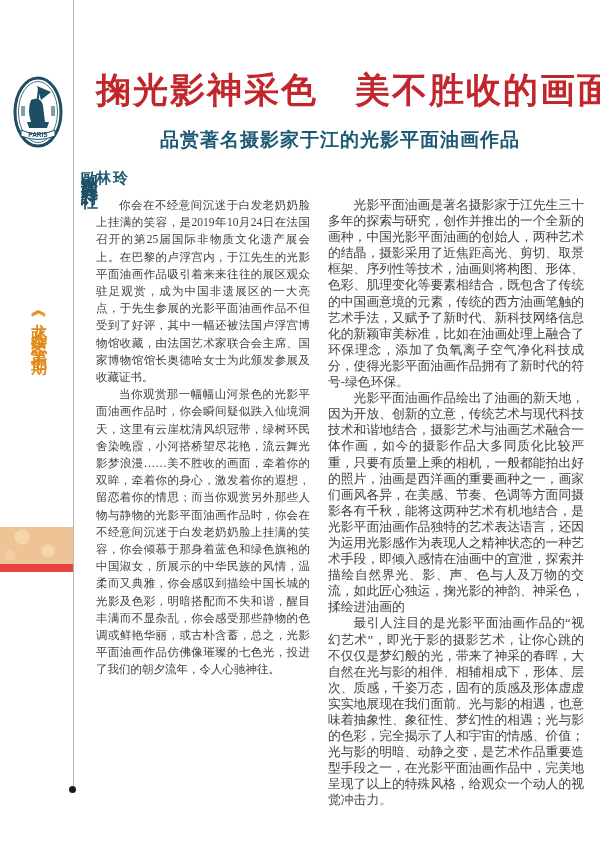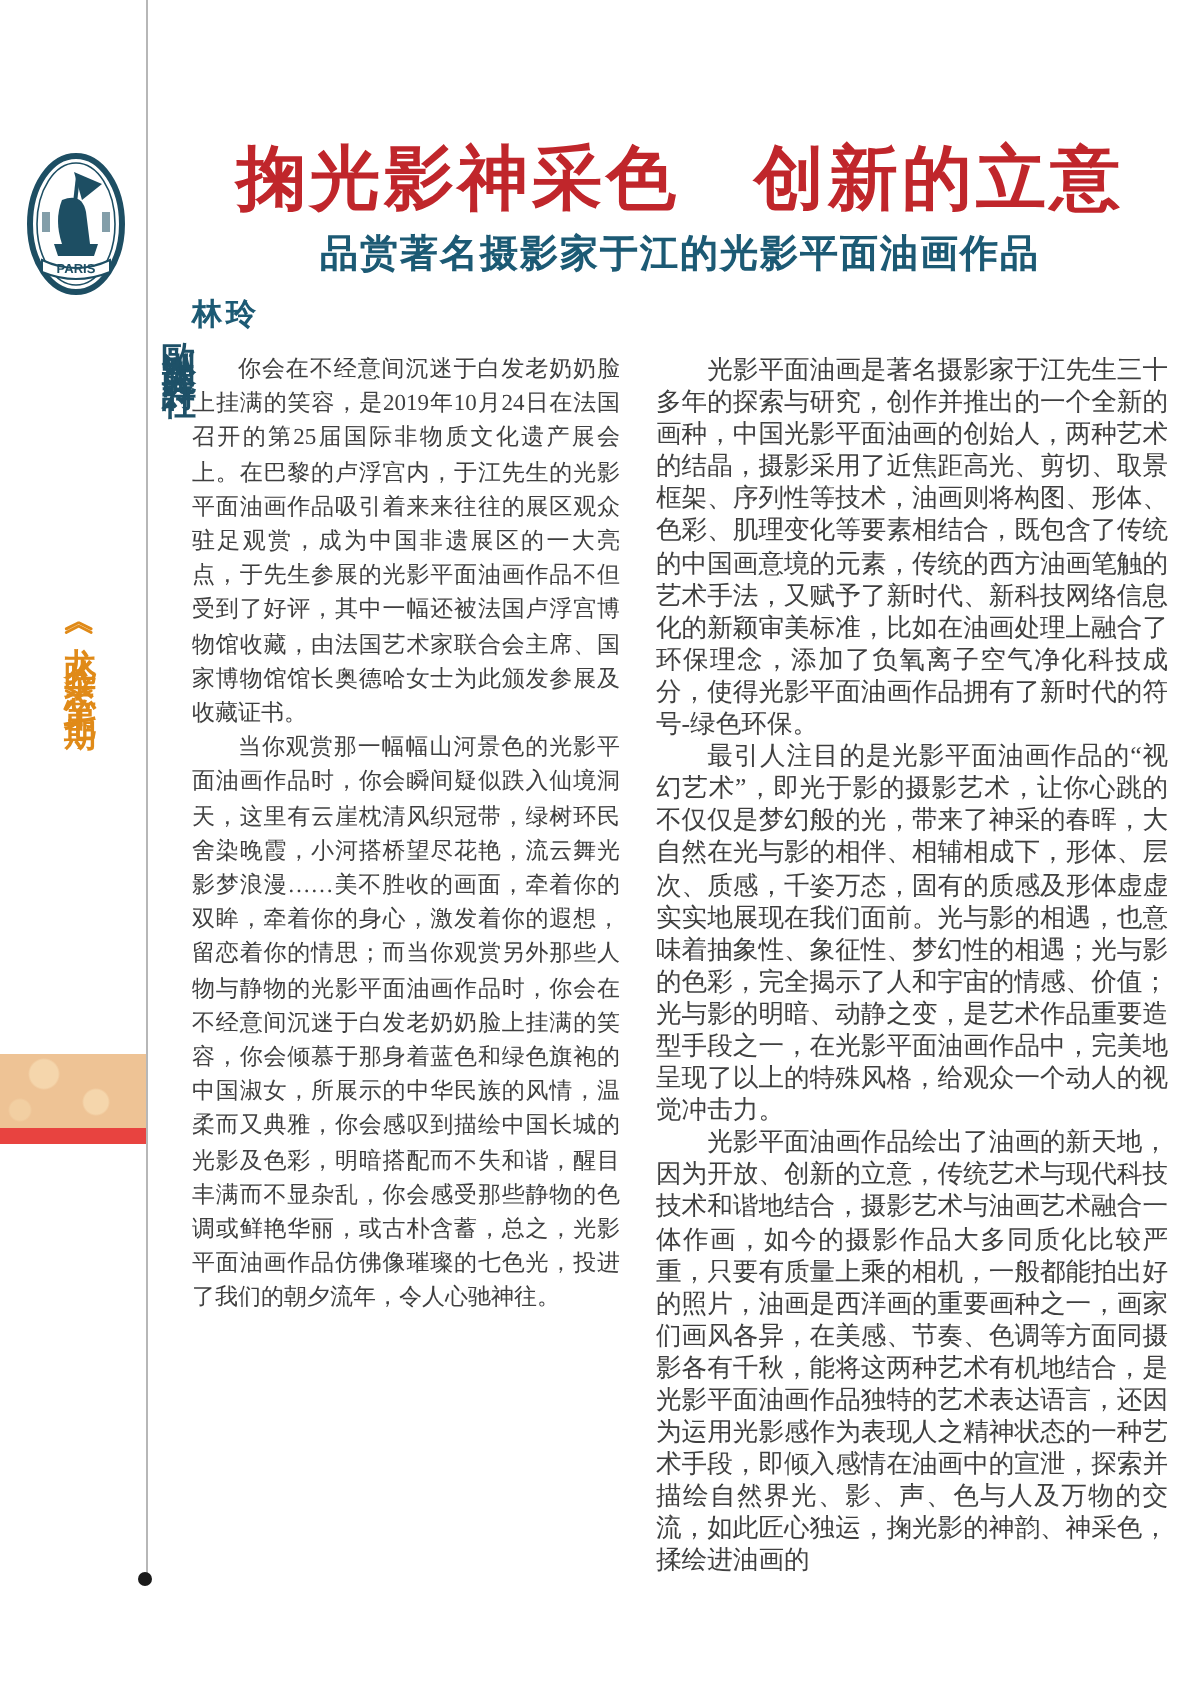--- a/index.html
+++ b/index.html
@@ -45,21 +45,21 @@
   }
   
   .content{position:absolute;left:96px;top:68px;width:488px;}
   .article-title{
     margin:0;text-align:center;color:#c0262b;
     font-size:35px;line-height:44px;font-weight:bold;letter-spacing:2px;
     font-family:"DejaVu Serif","Liberation Serif",serif;
     white-space:nowrap;
   }
   .article-subtitle{
-    margin:4px;text-align:center;color:#1c5a74;
+    margin:16px;text-align:center;color:#1c5a74;
     font-size:19px;line-height:24px;font-weight:bold;letter-spacing:1px;
   }
   .author{
     margin:8px 0 0 0;text-align:left;color:#1c5a74;
     font-size:15px;line-height:20px;font-weight:bold;letter-spacing:2px;
   }
   
   .columns{display:flex;margin-top:9px;gap:18px;color:#3f3f3f;}
   .col p{
     margin:0;text-align:justify;text-indent:2em;
@@ -89,28 +89,28 @@
 </div>
 
 <div class="v-text society">歐洲龍吟詩社</div>
 
 <div class="v-text issue">《龙吟杂志》第七期</div>
 
 <div class="decor-band"></div>
 <div class="decor-band-red"></div>
 
 <div class="content">
-  <h1 class="article-title">掬光影神采色　创新的立意</h1>
+  <h1 class="article-title">掬光影神采色　美不胜收的画面</h1>
   <h2 class="article-subtitle">品赏著名摄影家于江的光影平面油画作品</h2>
   <div class="author">林玲</div>
 
   <div class="columns">
     <div class="col col-left">
       <p>你会在不经意间沉迷于白发老奶奶脸上挂满的笑容，是2019年10月24日在法国召开的第25届国际非物质文化遗产展会上。在巴黎的卢浮宫内，于江先生的光影平面油画作品吸引着来来往往的展区观众驻足观赏，成为中国非遗展区的一大亮点，于先生参展的光影平面油画作品不但受到了好评，其中一幅还被法国卢浮宫博物馆收藏，由法国艺术家联合会主席、国家博物馆馆长奥德哈女士为此颁发参展及收藏证书。</p>
       <p>当你观赏那一幅幅山河景色的光影平面油画作品时，你会瞬间疑似跌入仙境洞天，这里有云崖枕清风织冠带，绿树环民舍染晚霞，小河搭桥望尽花艳，流云舞光影梦浪漫……美不胜收的画面，牵着你的双眸，牵着你的身心，激发着你的遐想，留恋着你的情思；而当你观赏另外那些人物与静物的光影平面油画作品时，你会在不经意间沉迷于白发老奶奶脸上挂满的笑容，你会倾慕于那身着蓝色和绿色旗袍的中国淑女，所展示的中华民族的风情，温柔而又典雅，你会感叹到描绘中国长城的光影及色彩，明暗搭配而不失和谐，醒目丰满而不显杂乱，你会感受那些静物的色调或鲜艳华丽，或古朴含蓄，总之，光影平面油画作品仿佛像璀璨的七色光，投进了我们的朝夕流年，令人心驰神往。</p>
     </div>
     <div class="col col-right">
       <p>光影平面油画是著名摄影家于江先生三十多年的探索与研究，创作并推出的一个全新的画种，中国光影平面油画的创始人，两种艺术的结晶，摄影采用了近焦距高光、剪切、取景框架、序列性等技术，油画则将构图、形体、色彩、肌理变化等要素相结合，既包含了传统的中国画意境的元素，传统的西方油画笔触的艺术手法，又赋予了新时代、新科技网络信息化的新颖审美标准，比如在油画处理上融合了环保理念，添加了负氧离子空气净化科技成分，使得光影平面油画作品拥有了新时代的符号-绿色环保。</p>
+      <p>光影平面油画作品绘出了油画的新天地，因为开放、创新的立意，传统艺术与现代科技技术和谐地结合，摄影艺术与油画艺术融合一体作画，如今的摄影作品大多同质化比较严重，只要有质量上乘的相机，一般都能拍出好的照片，油画是西洋画的重要画种之一，画家们画风各异，在美感、节奏、色调等方面同摄影各有千秋，能将这两种艺术有机地结合，是光影平面油画作品独特的艺术表达语言，还因为运用光影感作为表现人之精神状态的一种艺术手段，即倾入感情在油画中的宣泄，探索并描绘自然界光、影、声、色与人及万物的交流，如此匠心独运，掬光影的神韵、神采色，揉绘进油画的</p>
       <p>最引人注目的是光影平面油画作品的“视幻艺术”，即光于影的摄影艺术，让你心跳的不仅仅是梦幻般的光，带来了神采的春晖，大自然在光与影的相伴、相辅相成下，形体、层次、质感，千姿万态，固有的质感及形体虚虚实实地展现在我们面前。光与影的相遇，也意味着抽象性、象征性、梦幻性的相遇；光与影的色彩，完全揭示了人和宇宙的情感、价值；光与影的明暗、动静之变，是艺术作品重要造型手段之一，在光影平面油画作品中，完美地呈现了以上的特殊风格，给观众一个动人的视觉冲击力。</p>
-      <p>光影平面油画作品绘出了油画的新天地，因为开放、创新的立意，传统艺术与现代科技技术和谐地结合，摄影艺术与油画艺术融合一体作画，如今的摄影作品大多同质化比较严重，只要有质量上乘的相机，一般都能拍出好的照片，油画是西洋画的重要画种之一，画家们画风各异，在美感、节奏、色调等方面同摄影各有千秋，能将这两种艺术有机地结合，是光影平面油画作品独特的艺术表达语言，还因为运用光影感作为表现人之精神状态的一种艺术手段，即倾入感情在油画中的宣泄，探索并描绘自然界光、影、声、色与人及万物的交流，如此匠心独运，掬光影的神韵、神采色，揉绘进油画的</p>
     </div>
   </div>
 </div>
 
 </body></html>

